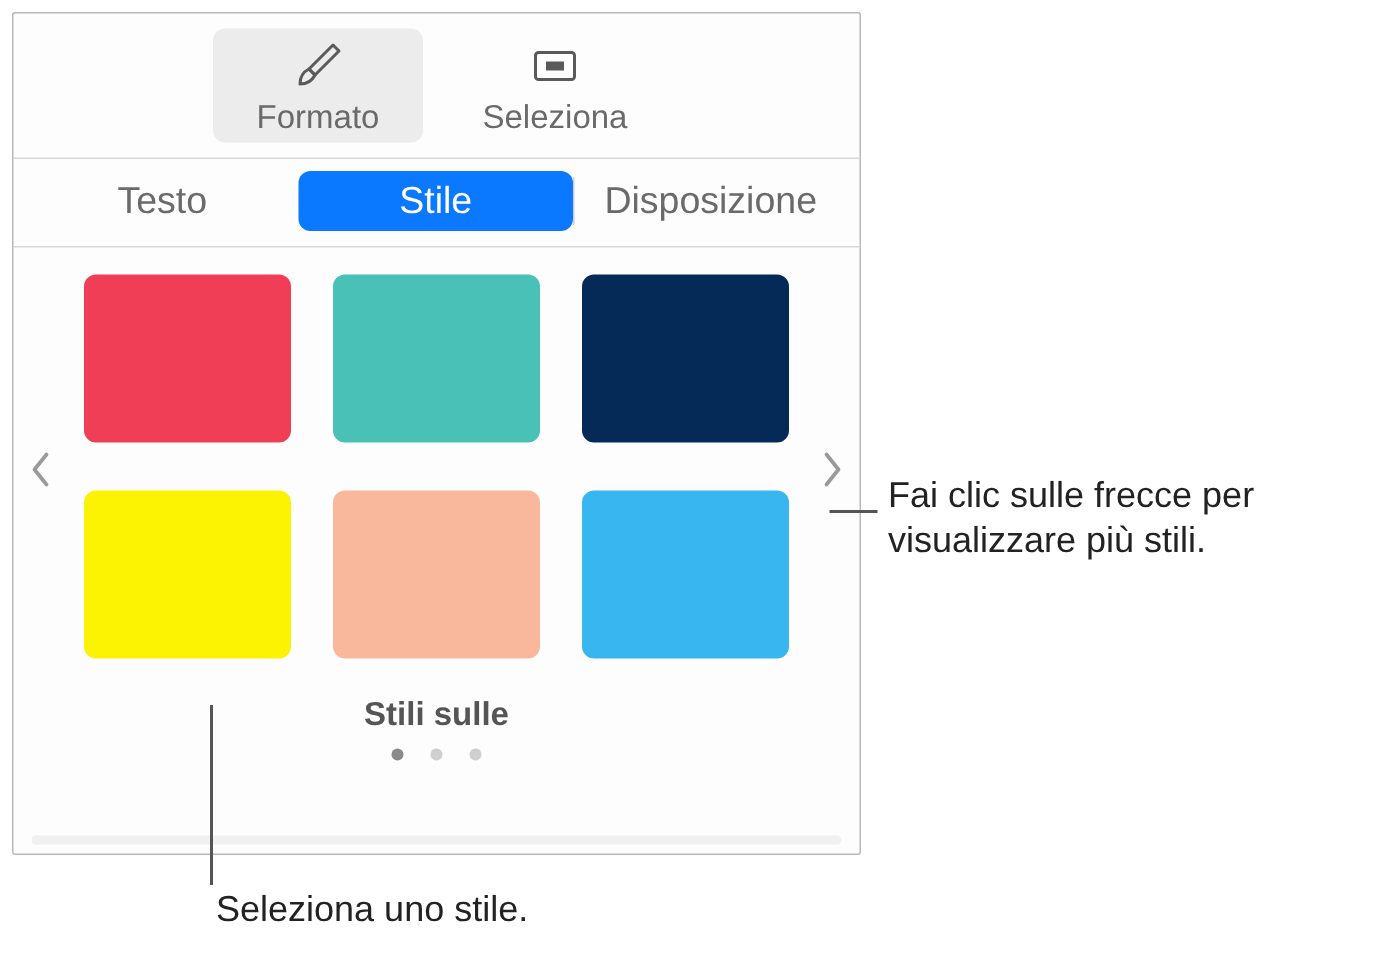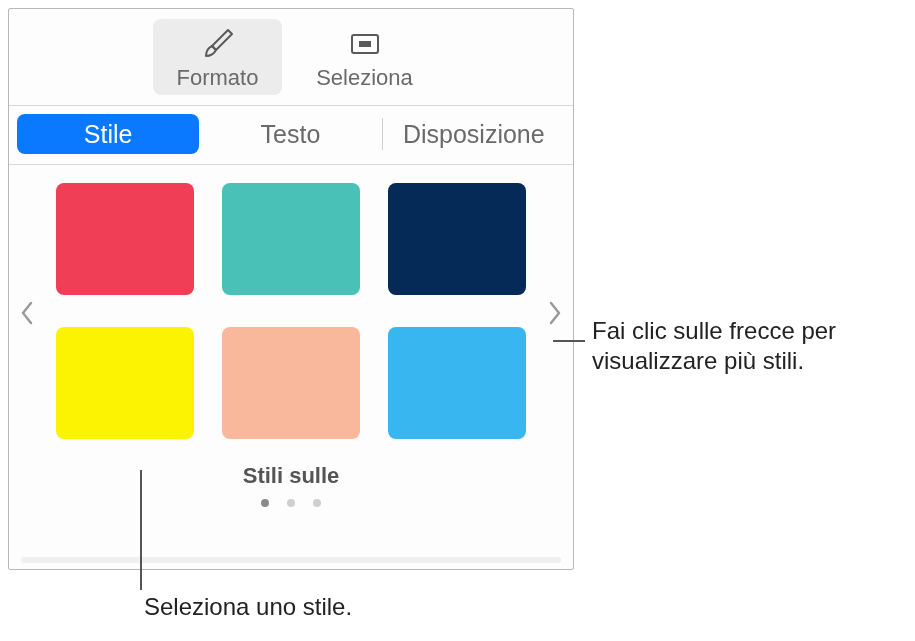--- a/index.html
+++ b/index.html
@@ -30,21 +30,21 @@
     justify-content: center;
     gap: 18px;
     padding: 10px 0 10px 0;
     border-bottom: 1px solid #d8d8d8;
   }
   .top-tab {
     display: flex;
     flex-direction: column;
     align-items: center;
     justify-content: center;
-    width: 129px;
+    width: 140px;
     padding: 6px 8px 4px 8px;
     border-radius: 8px;
     cursor: default;
   }
   .top-tab.active {
     background: #ececec;
   }
   .top-tab .icon {
     height: 38px;
     display: flex;
@@ -176,25 +176,25 @@
         <svg width="40" height="36" viewBox="0 0 40 36">
           <rect x="7" y="9" width="26" height="18" rx="2" fill="none" stroke="#5a5a5a" stroke-width="2"></rect>
           <rect x="14" y="15" width="12" height="6" fill="#5a5a5a"></rect>
         </svg>
       </span>
       <span class="label">Seleziona</span>
     </div>
   </div>
 
   <div class="sub-tabs">
+    <div class="sub-tab">
+      <span>Testo</span>
+    </div>
     <div class="sub-tab active">
       <span>Stile</span>
-    </div>
-    <div class="sub-tab">
-      <span>Testo</span>
     </div>
     <div class="sub-sep"></div>
     <div class="sub-tab">
       <span>Disposizione</span>
     </div>
   </div>
 
   <div class="styles-body">
 
     <div class="nav-arrow nav-left">

